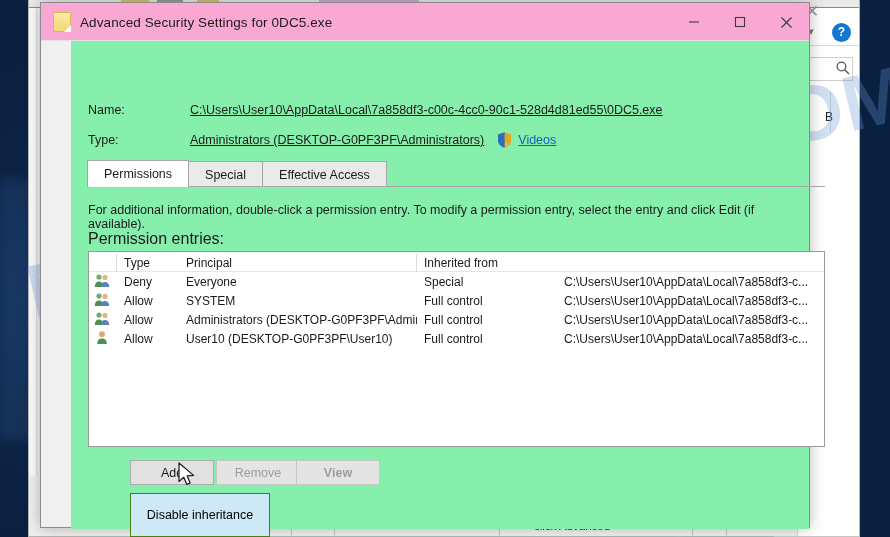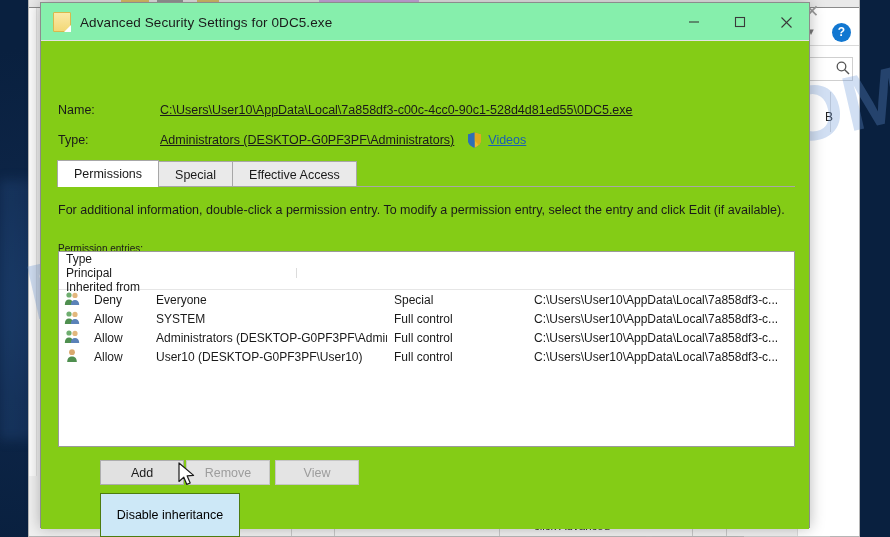--- a/index.html
+++ b/index.html
@@ -154,21 +154,21 @@
     left: 40px; top: 2px;
     width: 770px; height: 526px;
     background: #f0f0f0;
     border: 1px solid #8c8c8c;
     box-shadow: 0 0 14px rgba(0,0,0,0.28);
     z-index: 50;
   }
   #titlebar {
     position: relative;
     height: 38px;
-    background: #86efac;
+    background: #f9a8d4;
     display: flex; align-items: center;
   }
   #title-icon {
     width: 18px; height: 20px; margin-left: 12px; margin-right: 9px;
     background: linear-gradient(180deg, #fbe9a8 0%, #f2d877 100%);
     border: 1px solid #d9b84c;
     border-radius: 1px;
     position: relative;
   }
   #title-icon::after {
@@ -186,22 +186,23 @@
   }
   #caption-group { margin-left: auto; display: flex; }
   #titlebar-sep {
     position: absolute; left: 0; right: 0; bottom: 0; height: 1px;
     background: #e3e3e3;
   }
 
   #dialog-body {
     position: relative;
     height: 488px;
-    background: #84cc16;
+    background: #86efac;
     padding: 0;
+    margin-left: 30px;
   }
 
   
   .kv-row {
     position: absolute;
     font-size: 12.5px; color: #1a1a1a;
     display: flex; align-items: center;
   }
   .kv-label { width: 102px; }
   .kv-value { color: #1a1a1a; text-decoration: underline; }
@@ -242,39 +243,38 @@
   #tab-underline-cover {
     position: absolute; left: 17px; top: 145px; width: 86px; height: 1px;
     background: #ffffff; z-index: 3;
   }
 
   #info-text {
     position: absolute; left: 17px; top: 162px;
     font-size: 12.5px; color: #1a1a1a;
   }
   #entries-label {
-    position: absolute; left: 17px; top: 202px;
-    font-size: 10px; color: #1a1a1a;
+    position: absolute; left: 17px; top: 189px;
+    font-size: 16px; color: #1a1a1a;
   }
 
   
   #perm-list {
     position: absolute; left: 17px; top: 210px;
     width: 737px; height: 196px;
     background: #ffffff;
     border: 1px solid #9a9a9a;
     overflow: hidden;
   }
   #perm-header {
-    height: 38px;
+    height: 20px;
     display: flex;
     font-size: 12px; color: #1a1a1a;
     border-bottom: 1px solid #e6e6e6;
     position: relative;
-    flex-direction: column;
   }
   .hdr-cell {
     display: flex; align-items: center;
     padding-left: 7px;
     position: relative;
     height: 22px;
   }
   .hdr-sep {
     position: absolute; right: 0; top: 2px; bottom: 2px;
     width: 1px; background: #dcdcdc;
@@ -306,21 +306,21 @@
     border: 1px solid #adadad;
     font-size: 12.5px;
     color: #1a1a1a;
     display: flex; align-items: center; justify-content: center;
     position: absolute;
   }
   .btn.disabled { color: #9d9d9d; background: #e4e4e4; border-color: #c6c6c6; }
 
   #btn-add { left: 59px; top: 419px; width: 84px; }
   #btn-remove { left: 145px; top: 419px; width: 84px; }
-  #btn-view { left: 234px; top: 419px; width: 84px; }
+  #btn-view { left: 225px; top: 419px; width: 84px; font-weight: bold; }
 
   #btn-disable-inherit {
     left: 59px; top: 452px; width: 140px; height: 44px;
     background: #cde8f7;
     border: 1px solid #4d7c0f;
     color: #000;
   }
   #btn-ok { left: 519px; top: 495px; width: 86px; }
   #btn-cancel { left: 611px; top: 495px; width: 86px; }
   #btn-apply { left: 703px; top: 495px; width: 86px; }

